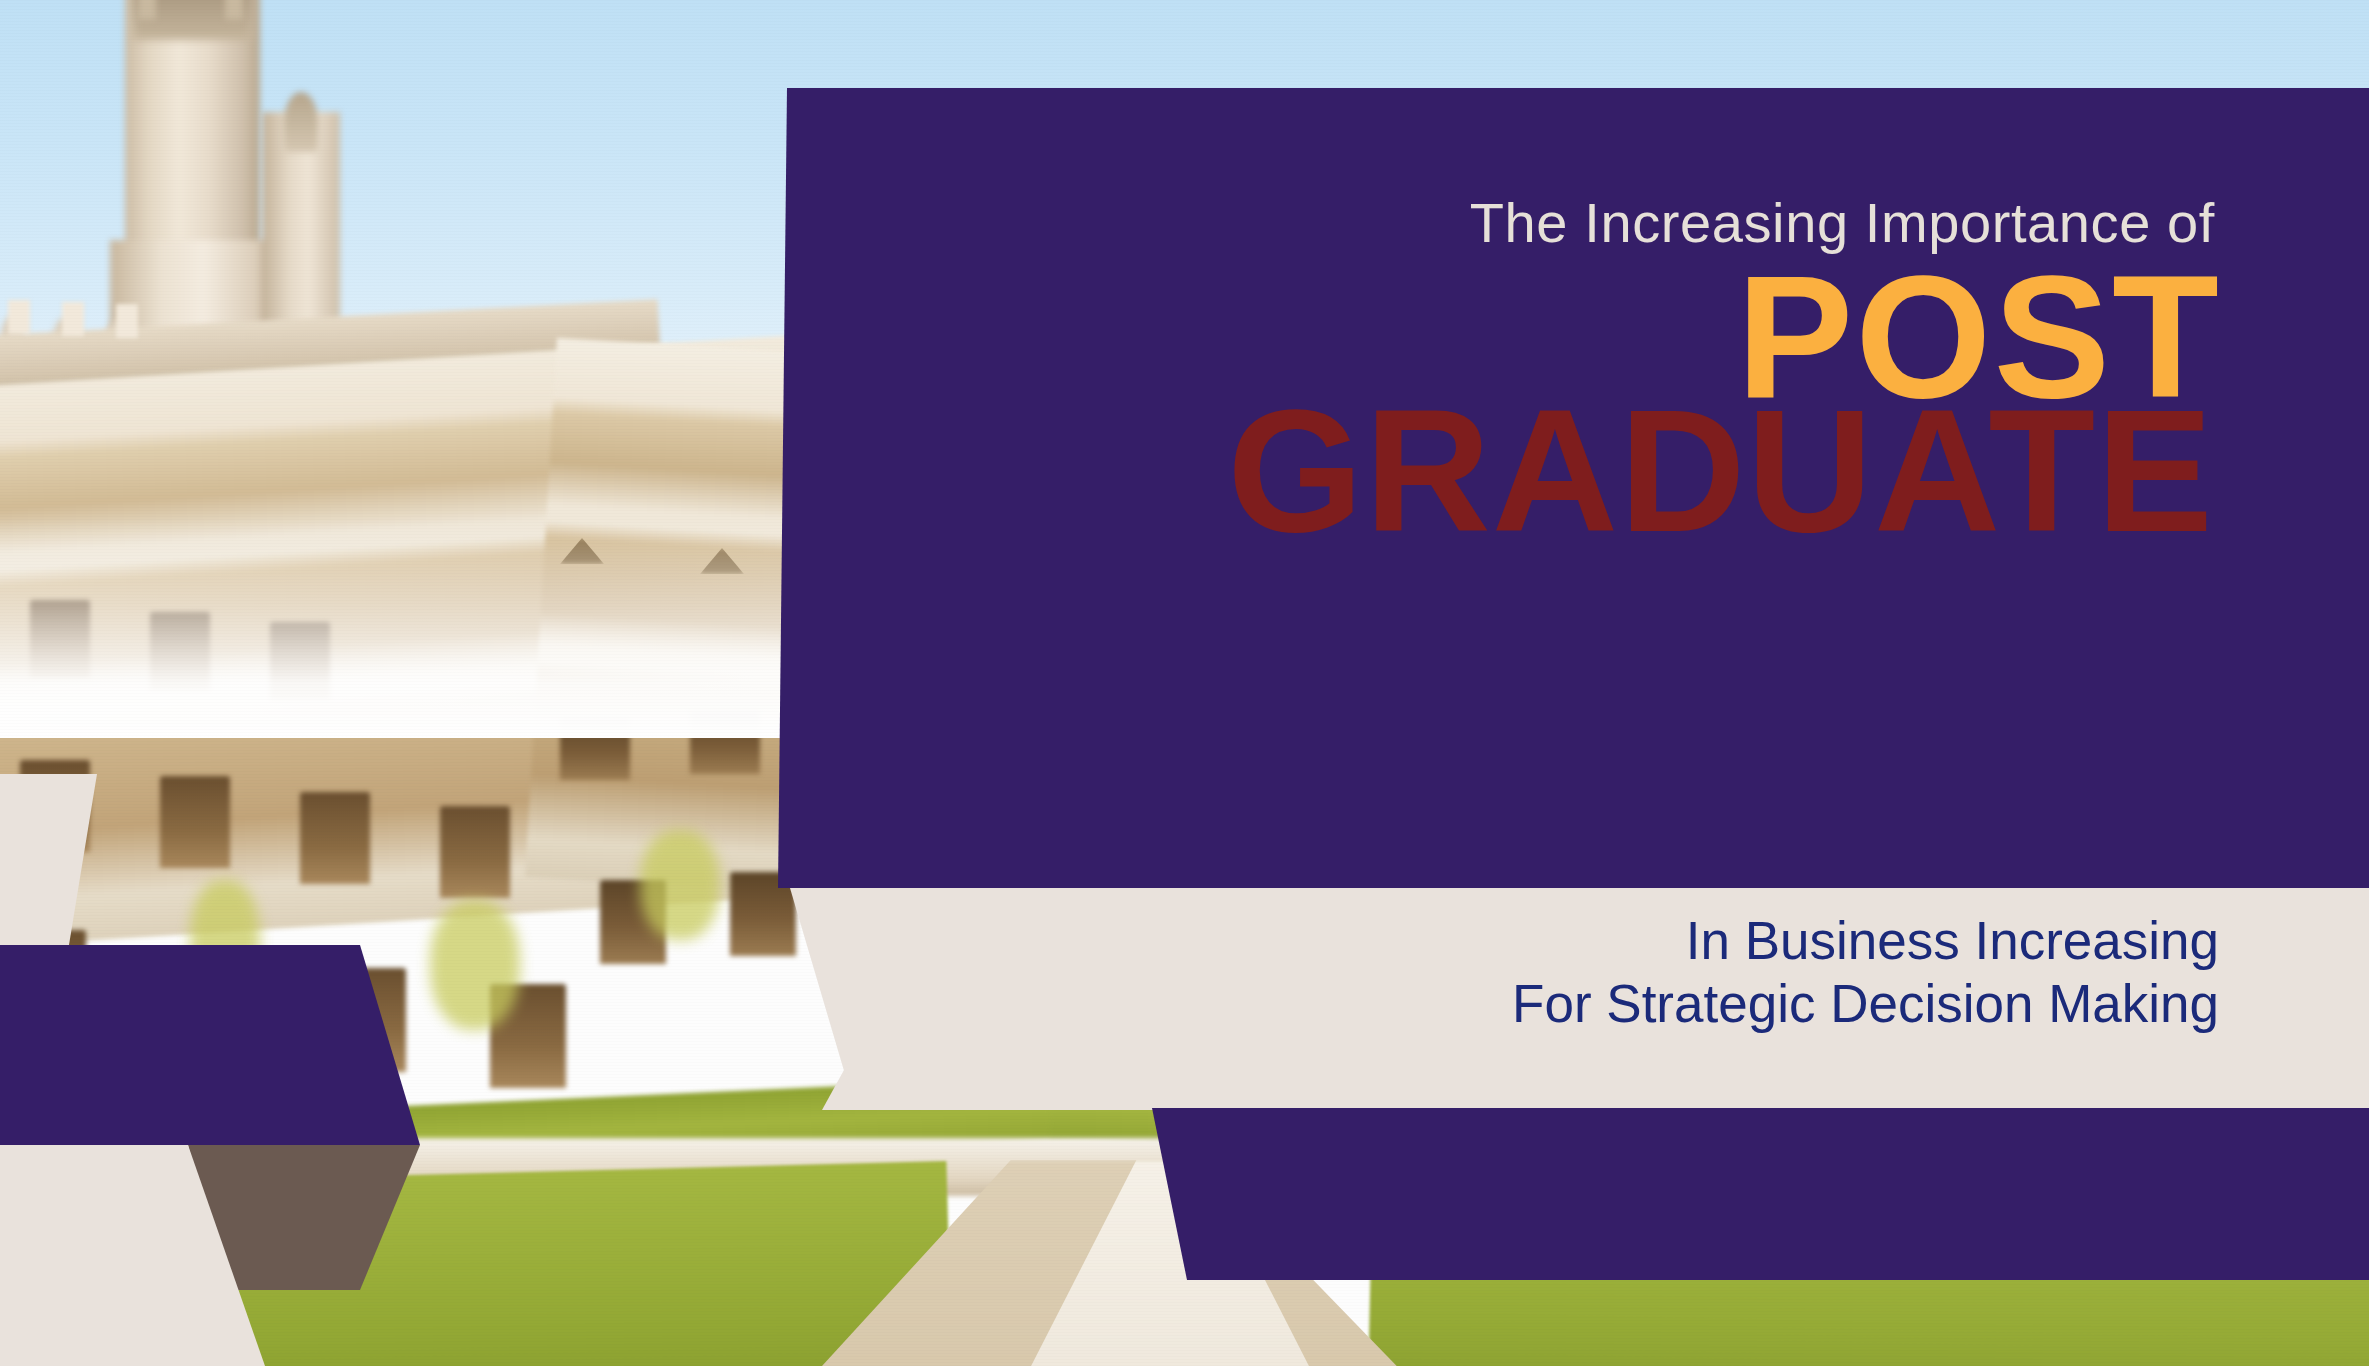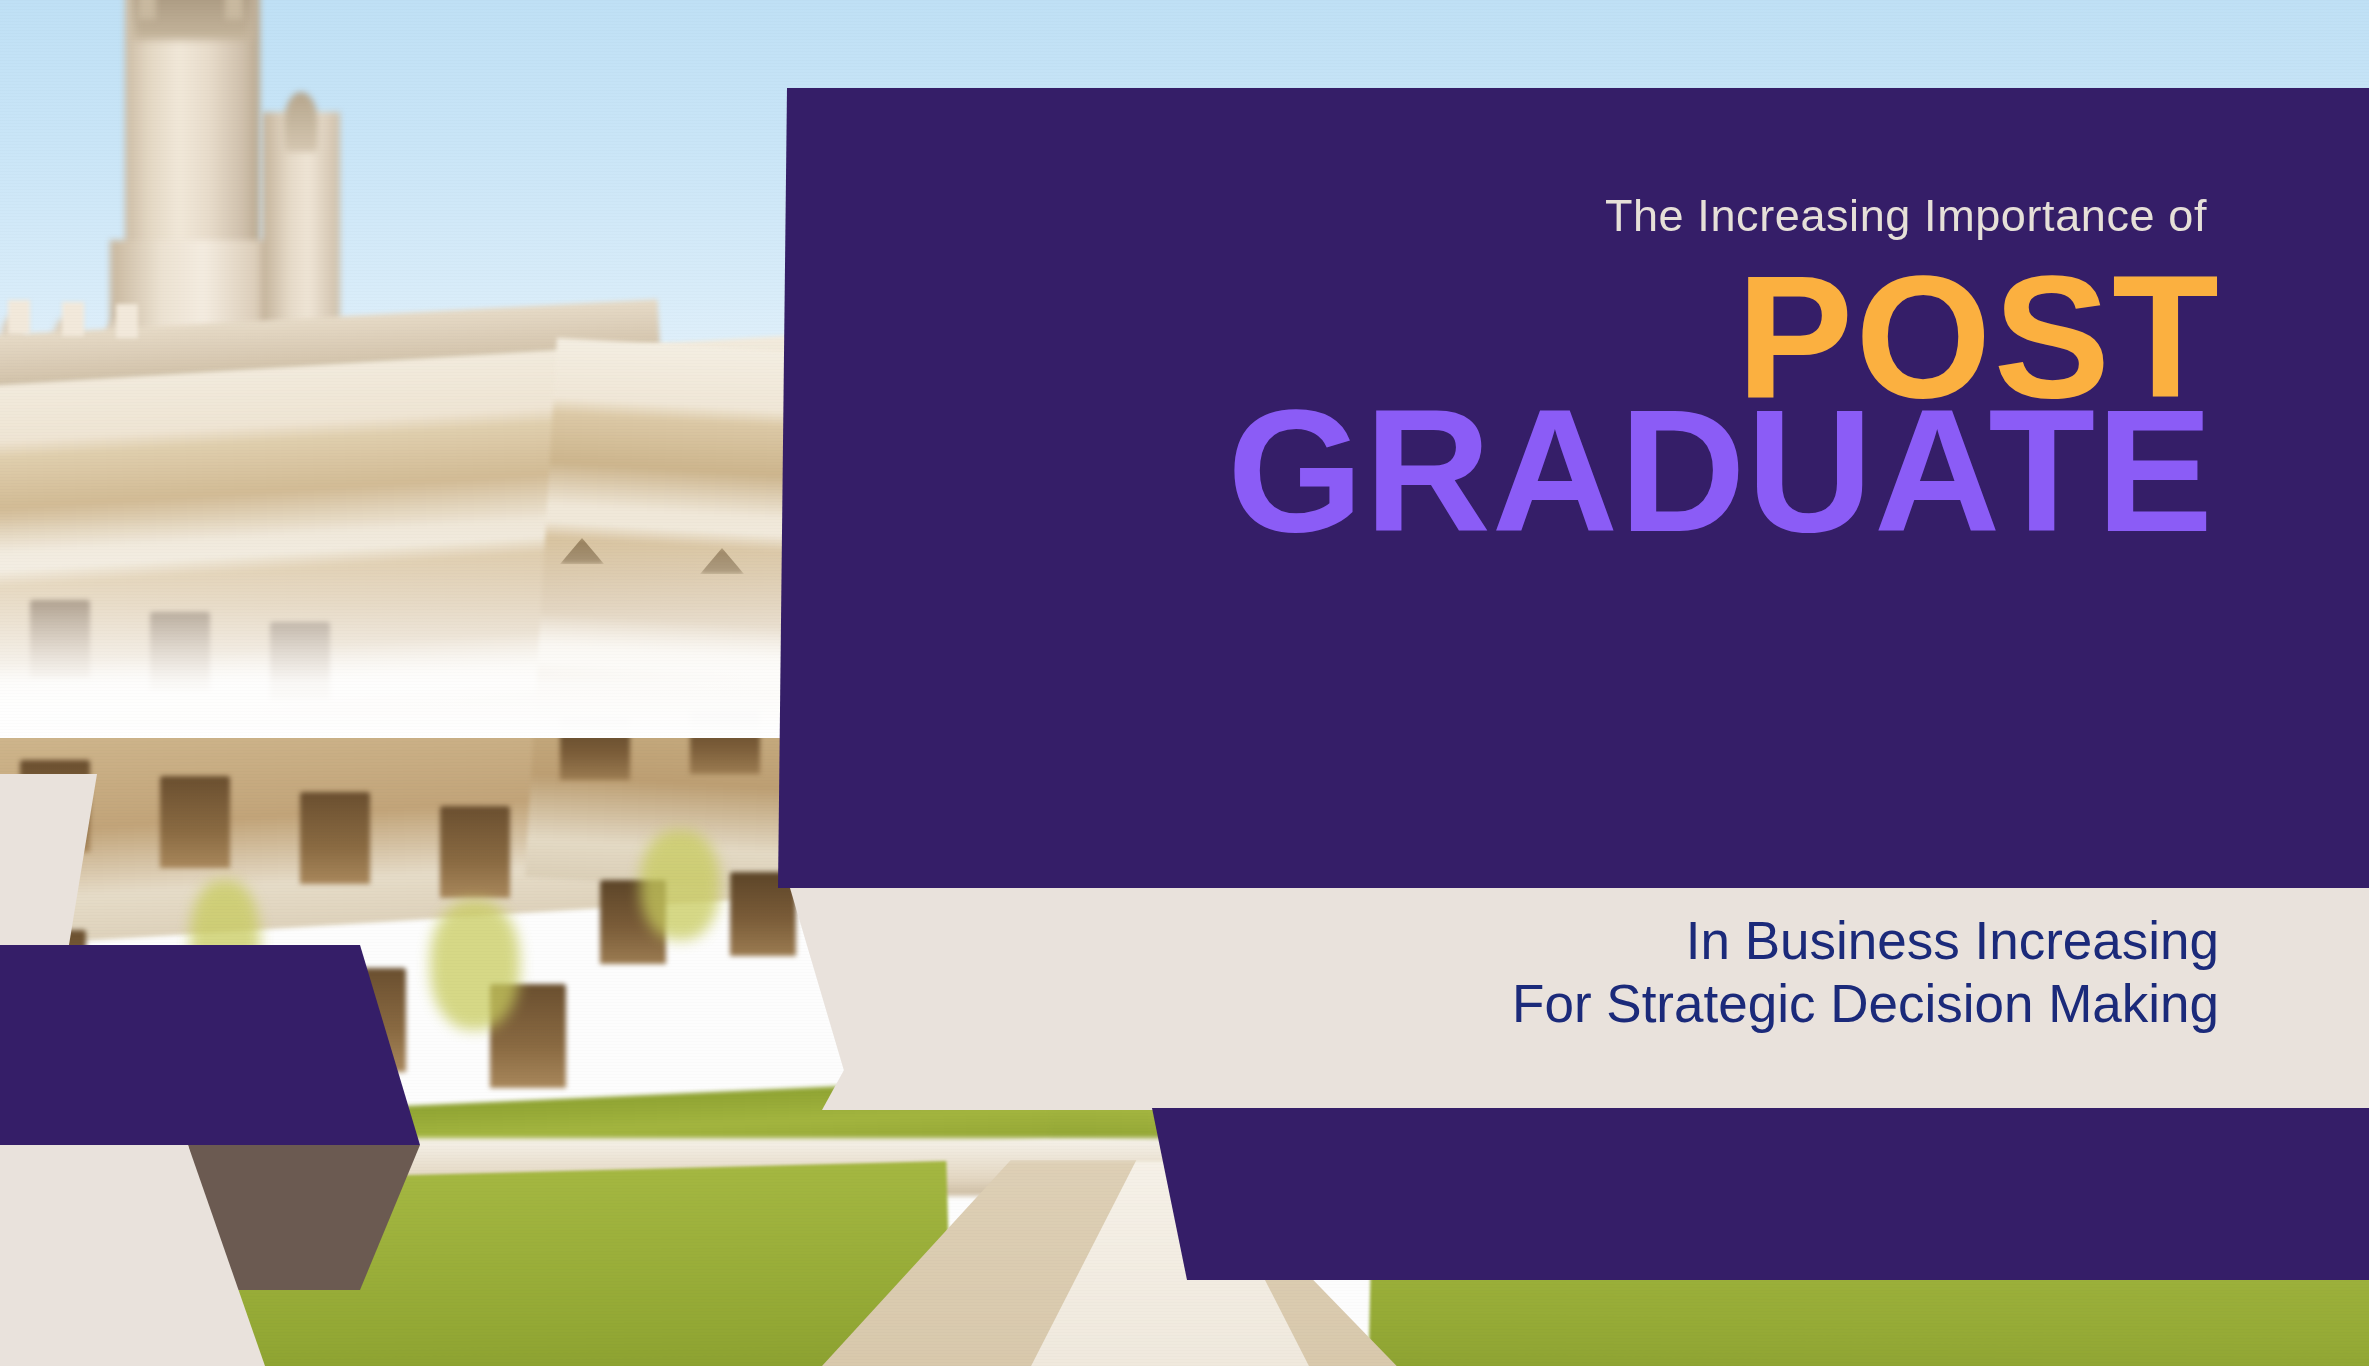--- a/index.html
+++ b/index.html
@@ -173,32 +173,32 @@
     left:0;top:0;width:2369px;height:1366px;
     clip-path:polygon(188px 1145px, 420px 1145px, 360px 1290px, 225px 1290px);
   }
   .beige-bottom-center{
     left:0;top:0;width:2369px;height:1366px;
     clip-path:polygon(855px 1050px, 1155px 1050px, 1187px 1110px, 822px 1110px);
   }
 
   
   .eyebrow{
-    position:absolute;right:162px;top:190px;
-    color:#e6e0d8;font-size:45px;letter-spacing:.6px;
+    position:absolute;right:154px;top:190px;
+    color:#e6e0d8;font-size:56px;letter-spacing:.6px;
     font-weight:400;white-space:nowrap;
   }
   .word-post{
     position:absolute;right:148px;top:256px;
     color:#fbb040;font-size:175px;line-height:.92;
     font-weight:800;letter-spacing:2px;white-space:nowrap;
   }
   .word-grad{
     position:absolute;right:155px;top:390px;
-    color:#8b5cf6;font-size:175px;line-height:.92;
+    color:#7f1d1d;font-size:175px;line-height:.92;
     font-weight:800;letter-spacing:1px;white-space:nowrap;
   }
   .sub{
     position:absolute;right:150px;top:910px;
     color:#1b2a7a;font-size:53px;line-height:1.18;
     font-weight:400;text-align:right;white-space:nowrap;
   }
   .sub-l2{display:block;}
 </style>
 </head>

